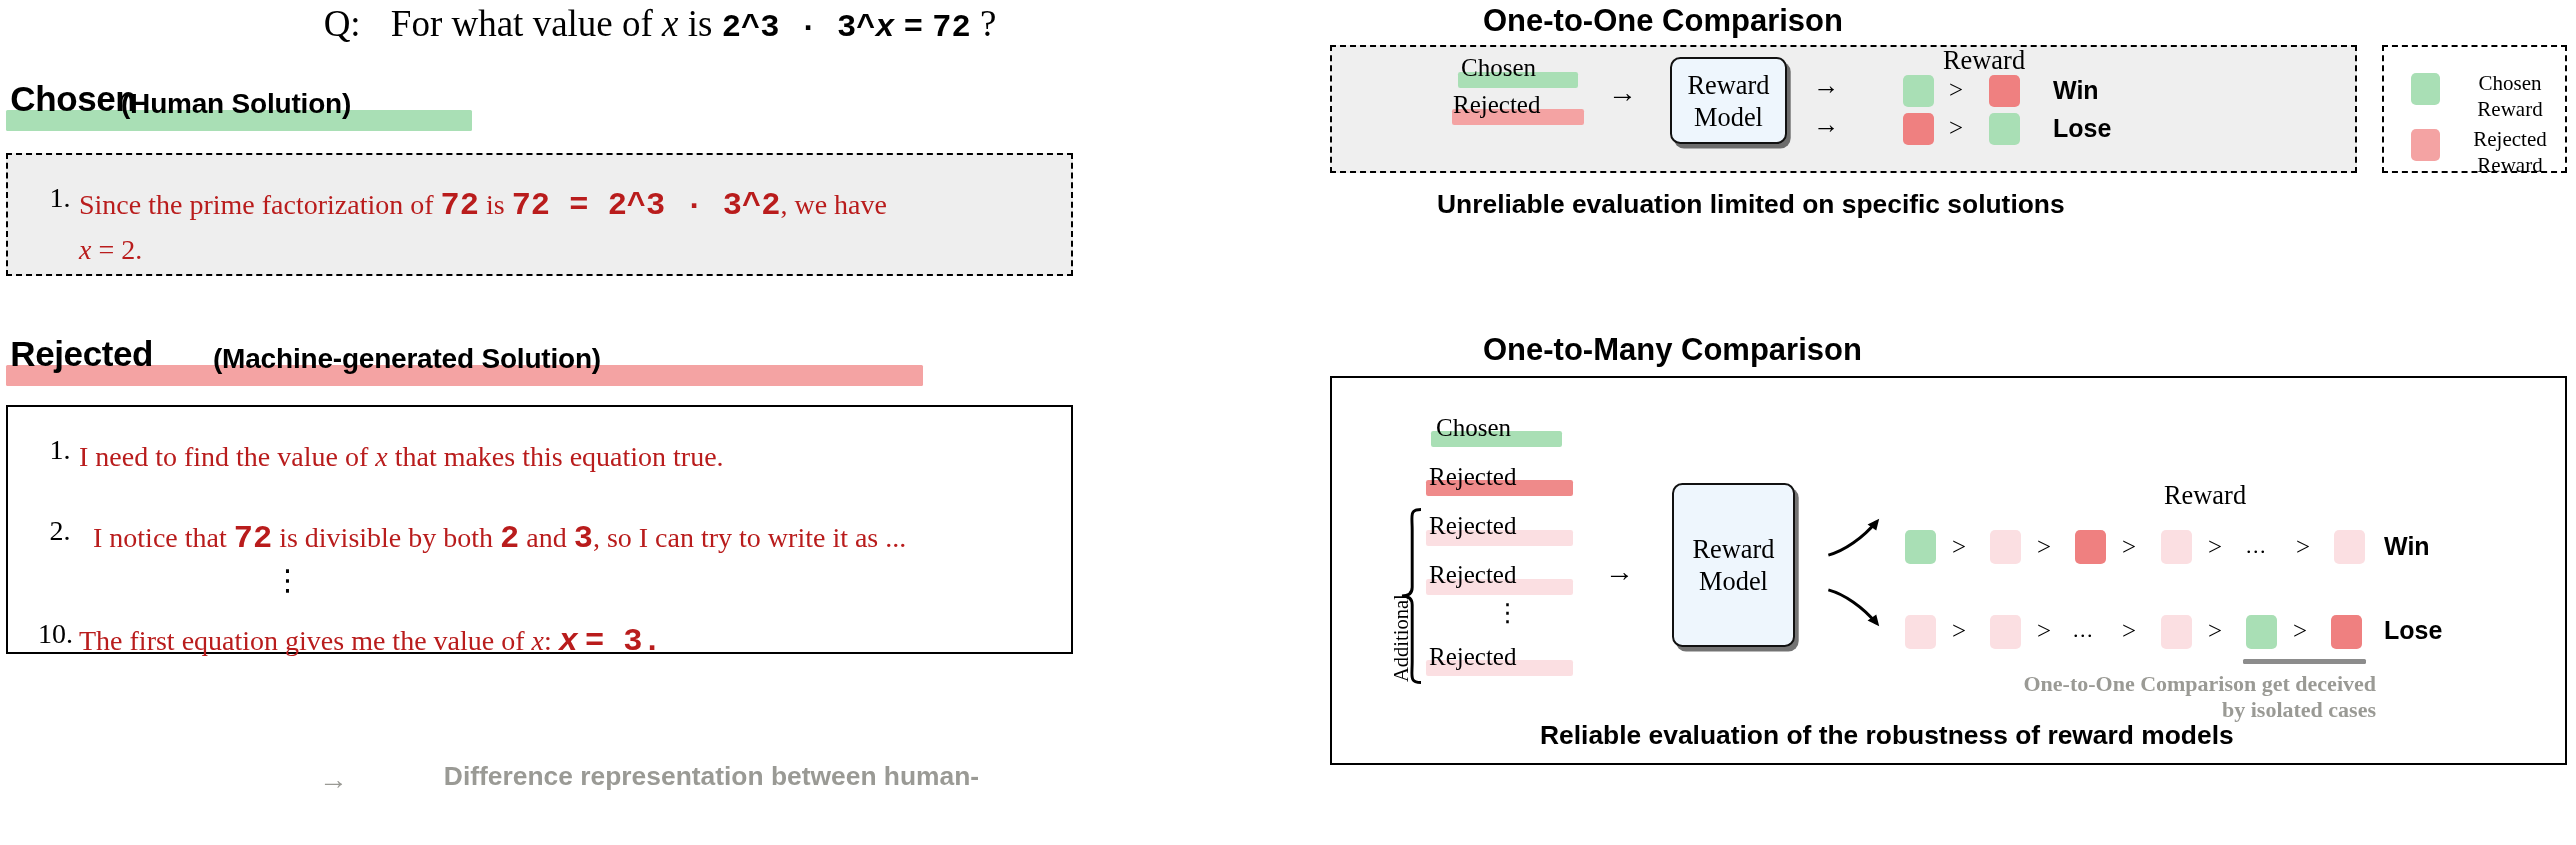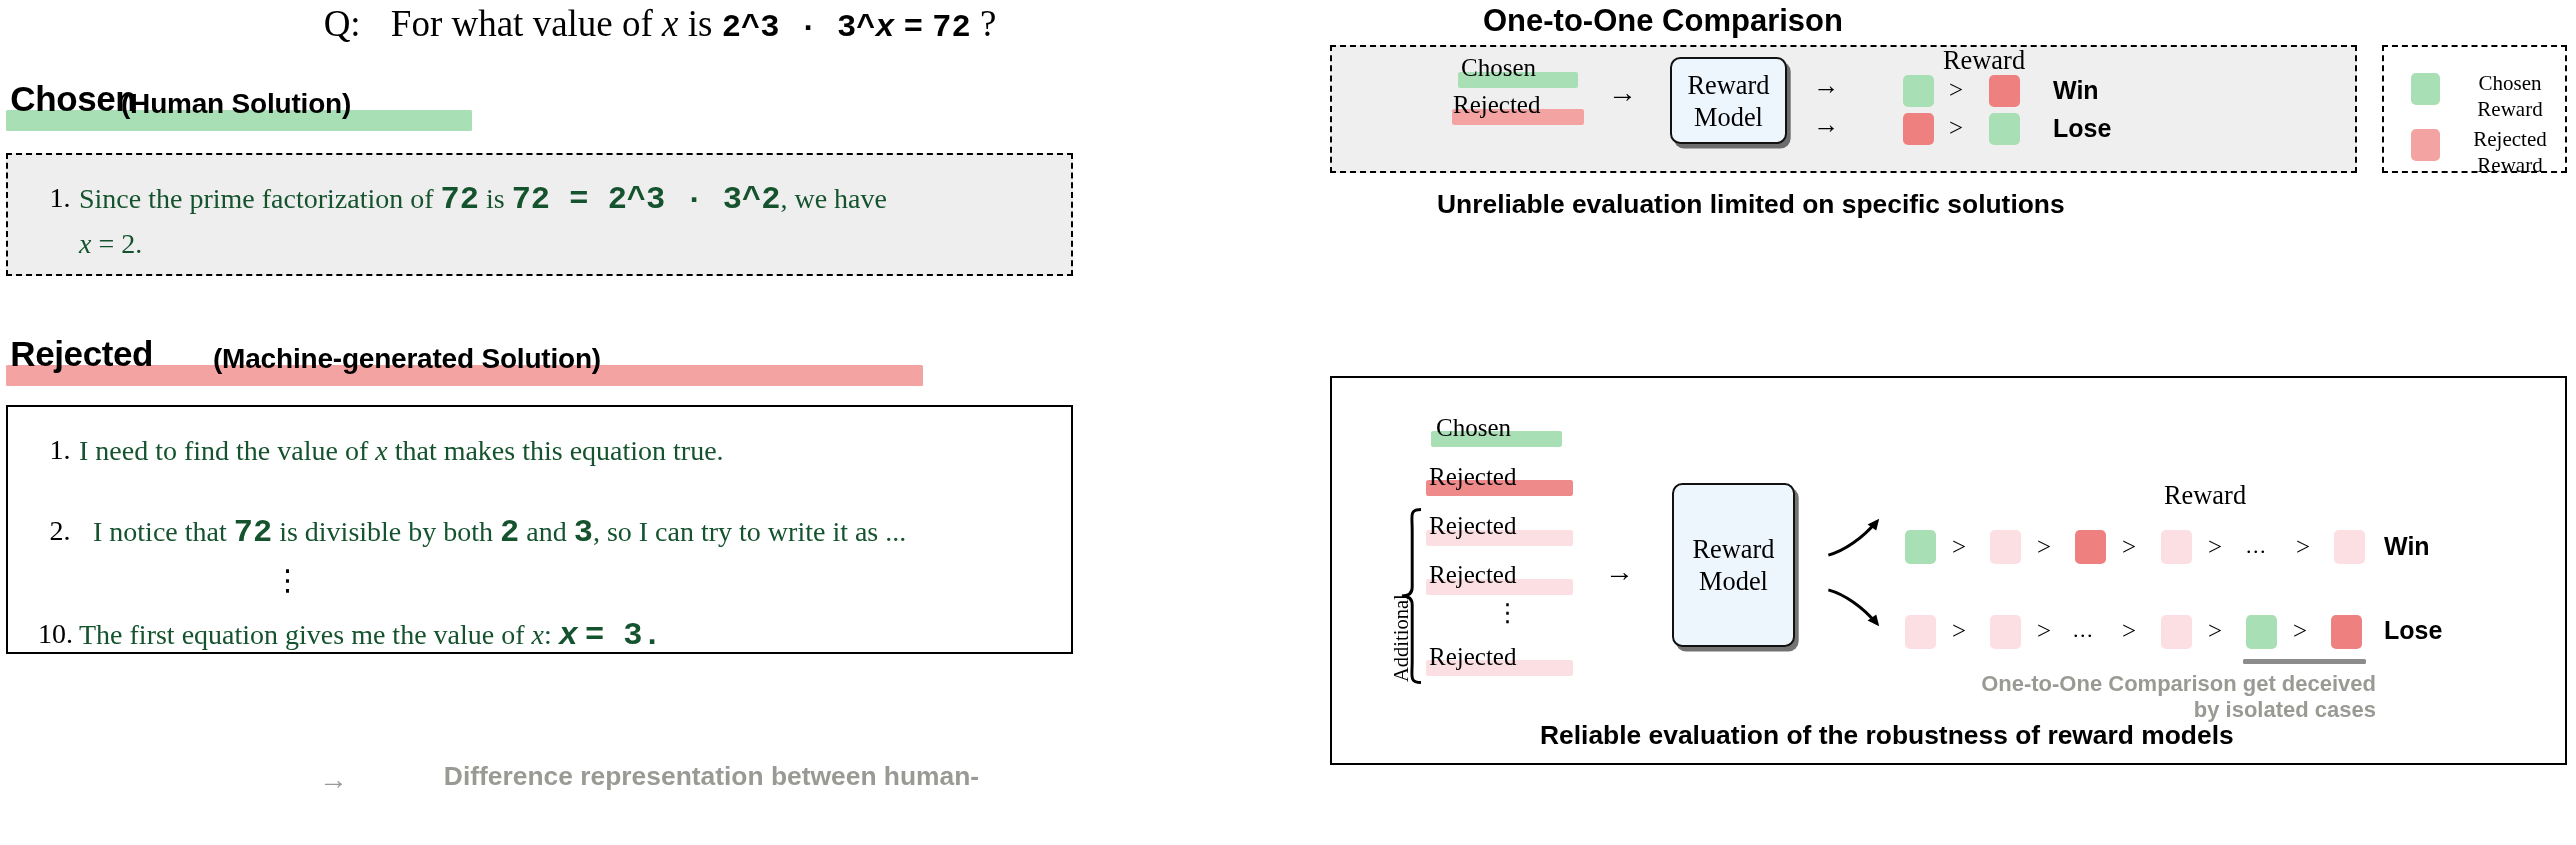--- a/index.html
+++ b/index.html
@@ -75,22 +75,22 @@
     left: 5.9px; top: 405px;
     width: 1067px;
     height: 249px;
     background: #ffffff;
     border: 2.9px solid #000;
   }
 
   .sol-line {
     position: absolute;
     font-size: 28px;
-    line-height: 34px;
-    color: #14532d;
+    line-height: 46px;
+    color: #b91c1c;
     white-space: nowrap;
   }
   .sol-num {
     position: absolute;
     font-size: 28px;
     color: #000;
     text-align: right;
     width: 44px;
   }
   .vdots {
@@ -221,21 +221,21 @@
   .caption {
     position: absolute;
     font-family: "Liberation Sans", sans-serif;
     font-weight: 700;
     font-size: 26.4px;
     color: #000;
     white-space: nowrap;
   }
   .deceive-note {
     position: absolute;
-    font-family: Liberation Sans, sans-serif;
+    font-family: Liberation Serif, serif;
     font-weight: 700;
     font-size: 22px;
     line-height: 26.4px;
     color: #9a9a95;
     text-align: right;
     width: 411px;
   }
   .deceive-underline {
     position: absolute;
     height: 5.1px;
@@ -379,20 +379,21 @@
     <div class="legend-label" style="left:1135px; top:70px;">
       <div>Chosen</div>
       <div>Reward</div>
     </div>
     <div class="swatch" style="left:1091px; top:129px; width:29px; height:32px; background:#f4a3a3;"></div>
     <div class="legend-label" style="left:1135px; top:126px;">
       <div>Rejected</div>
       <div>Reward</div>
     </div>
 
+    <div class="panel-title" style="left:163px; top:332px;">One-to-Many Comparison</div>
     <div class="box-o2m"></div>
 
     <div class="hl-bar" style="left:111px; top:431px; width:131px; height:16px; background:#a9dfb5;"></div>
     <div class="lbl" style="left:116px; top:414px;">Chosen</div>
 
     <div class="hl-bar" style="left:106px; top:480px; width:147px; height:16px; background:#ef8a8a;"></div>
     <div class="lbl" style="left:109px; top:463px;">Rejected</div>
 
     <div class="hl-bar" style="left:106px; top:530px; width:147px; height:16px; background:#fbdfe2;"></div>
     <div class="lbl" style="left:109px; top:512px;">Rejected</div>

